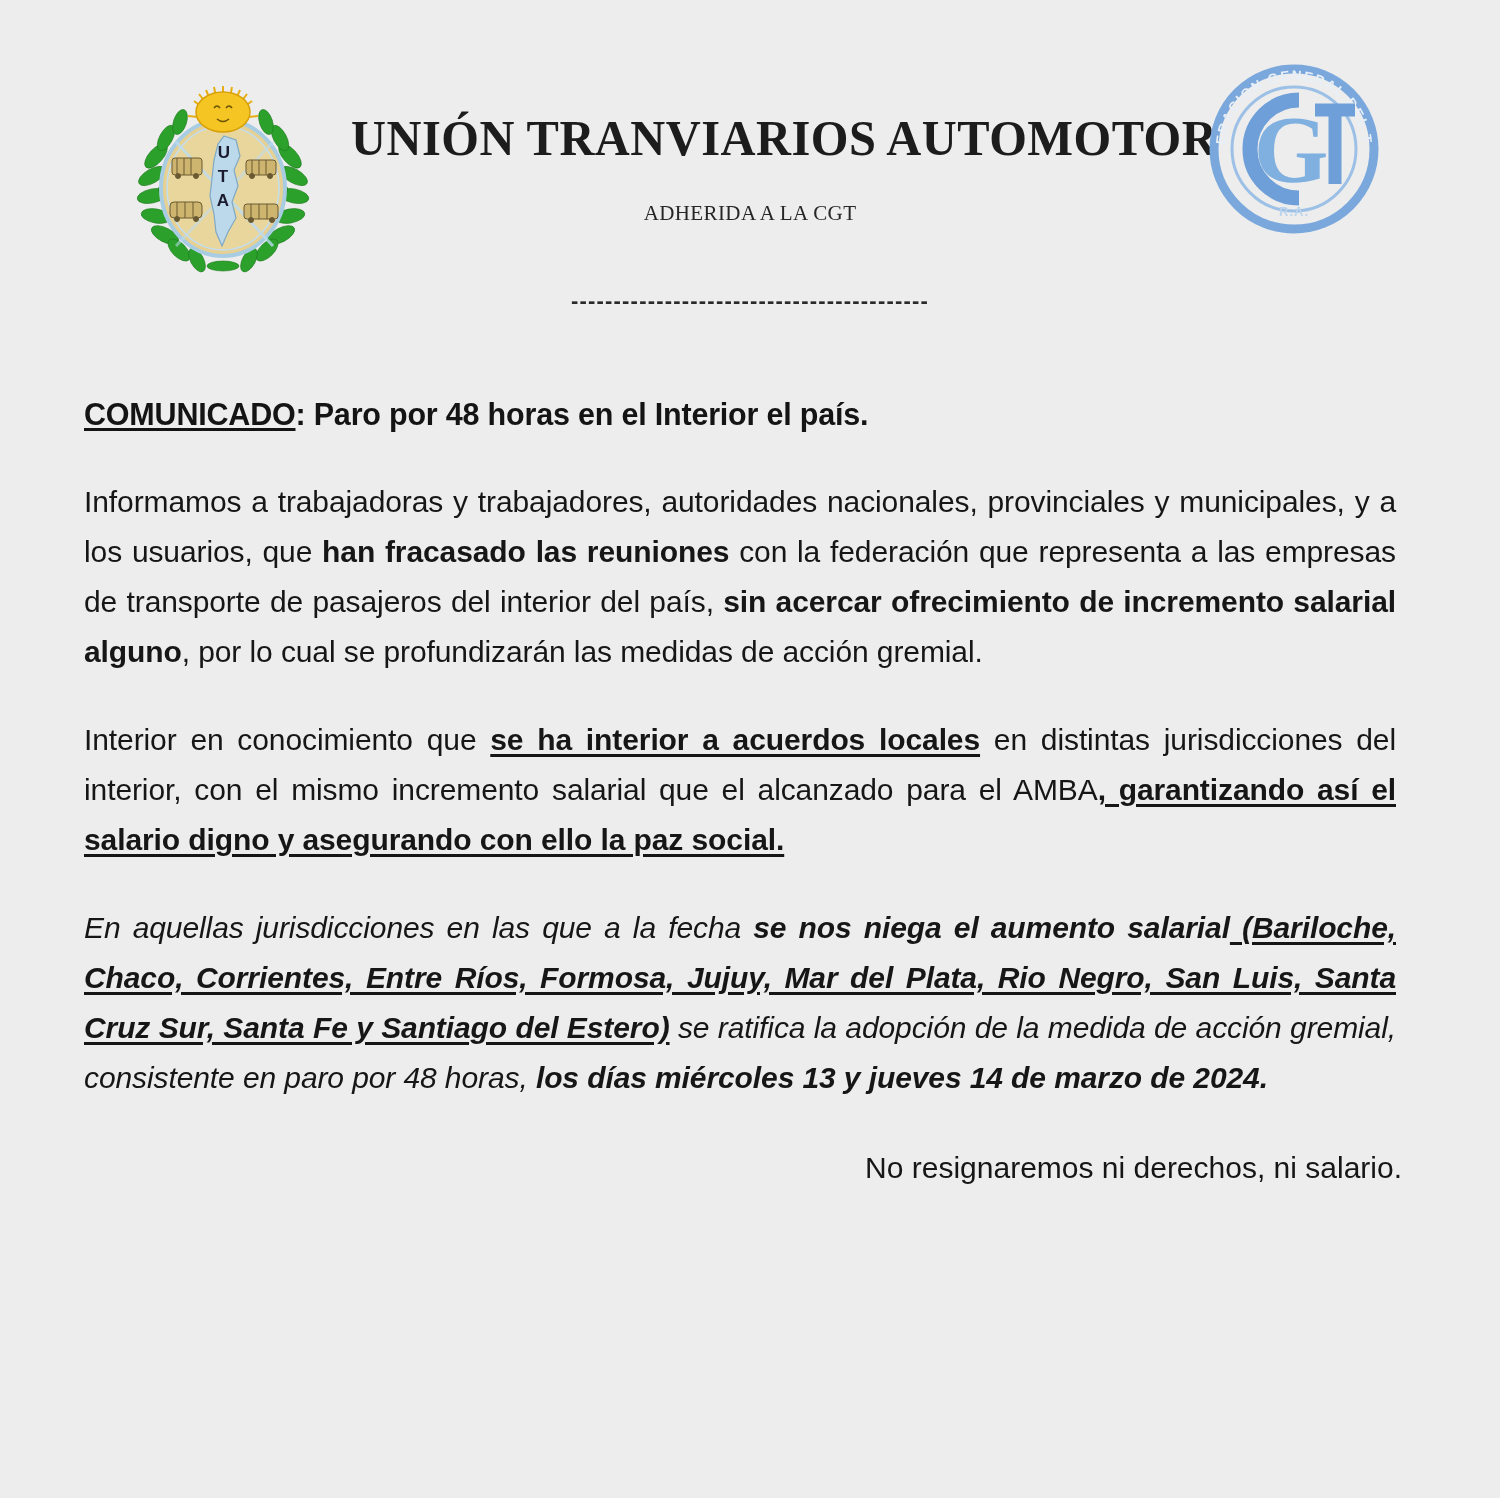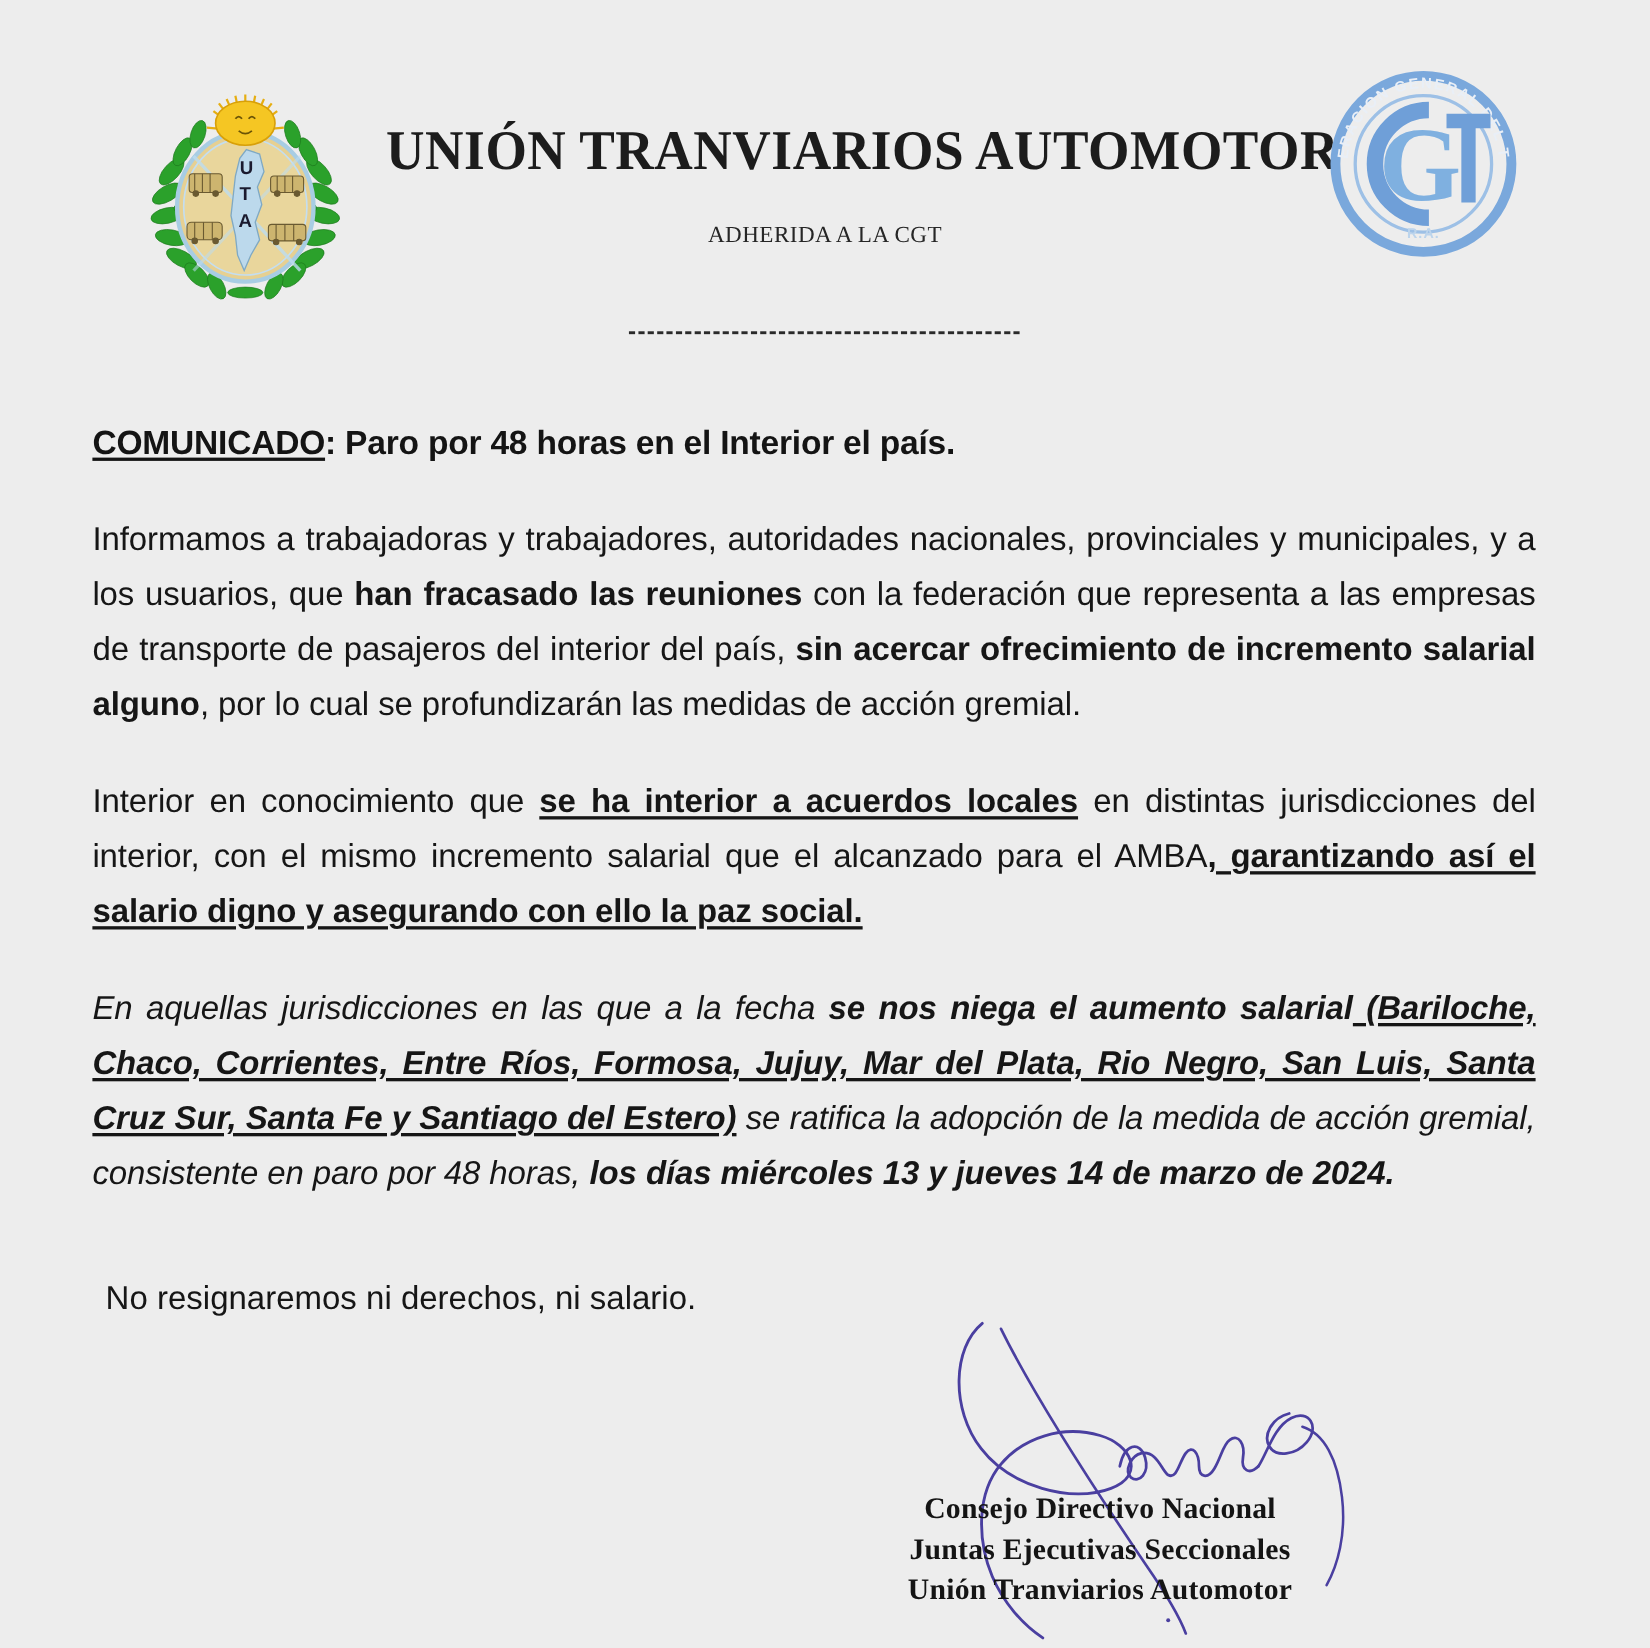--- a/index.html
+++ b/index.html
@@ -82,21 +82,21 @@
     color: #2a2a2a;
     letter-spacing: 1.2px;
     white-space: nowrap;
     overflow: hidden;
   }
 
   
   .doc-body {
     position: absolute;
     left: 84px;
-    top: 384px;
+    top: 395px;
     width: 1318px;
   }
 
   .headline {
     font-size: 30.5px;
     font-weight: bold;
     line-height: 1.25;
     letter-spacing: -0.2px;
     margin-bottom: 44px;
     color: #141414;
@@ -120,22 +120,23 @@
   .b { font-weight: bold; }
   .bu {
     font-weight: bold;
     text-decoration: underline;
     text-underline-offset: 4px;
   }
 
   .closing {
     font-size: 30px;
     line-height: 50px;
-    margin: 64px 0 0 12px;
+    margin: 40px 0 0 12px;
     color: #161616;
+    text-align: right;
   }
 
   
   .signature-area {
     position: absolute;
     left: 760px;
     top: 1185px;
     width: 500px;
     height: 310px;
   }
@@ -308,44 +309,14 @@
 
     <p class="para"><span>Informamos a trabajadoras y trabajadores, autoridades nacionales, provinciales y municipales, y a los usuarios, que </span><span class="b">han fracasado las reuniones</span><span> con la federación que representa a las empresas de transporte de pasajeros del interior del país, </span><span class="b">sin acercar ofrecimiento de incremento salarial alguno</span><span>, por lo cual se profundizarán las medidas de acción gremial.</span></p>
 
     <p class="para"><span>Interior en conocimiento que </span><span class="bu">se ha interior a acuerdos locales</span><span> en distintas jurisdicciones del interior, con el mismo incremento salarial que el alcanzado para el AMBA</span><span class="bu">, garantizando así el salario digno y asegurando con ello la paz social.</span></p>
 
     <p class="para"><span>En aquellas jurisdicciones en las que a la fecha </span><span class="b">se nos niega el aumento salarial</span><span class="bu"> (Bariloche, Chaco, Corrientes, Entre Ríos, Formosa, Jujuy, Mar del Plata, Rio Negro, San Luis, Santa Cruz Sur, Santa Fe y Santiago del Estero)</span><span> se ratifica la adopción de la medida de acción gremial, consistente en paro por 48 horas, </span><span class="b">los días miércoles 13 y jueves 14 de marzo de 2024.</span></p>
 
     <div class="closing">No resignaremos ni derechos, ni salario.</div>
   </div>
 
-  <div class="signature-area">
-    <svg class="signature-svg" viewBox="0 0 500 310" aria-hidden="true">
-      <g fill="none" stroke="#4a3fa0" stroke-linecap="round" stroke-linejoin="round">
-
-        <path d="M133 18 C 106 40, 104 96, 132 132 C 158 166, 214 182, 250 168 C 282 156, 268 128, 240 120
-                 C 206 110, 170 122, 150 146 C 128 172, 128 214, 142 248 C 152 272, 170 292, 188 304" stroke-width="2.6"></path>
-
-        <path d="M150 23 C 180 84, 236 170, 282 238 C 300 264, 312 284, 318 300" stroke-width="2.4"></path>
-
-        <path d="M258 148 C 262 128, 276 124, 281 140 C 285 154, 276 164, 268 158
-                 C 262 152, 268 138, 278 136 C 292 134, 296 152, 302 156
-                 C 310 160, 312 144, 318 136 C 324 128, 330 136, 330 148
-                 C 330 158, 338 160, 344 150 C 350 140, 352 128, 358 124
-                 C 366 118, 372 128, 370 140 C 368 152, 376 156, 384 148" stroke-width="2.5"></path>
-
-        <path d="M384 148 C 392 136, 398 112, 414 104 C 430 96, 440 112, 428 126
-                 C 418 138, 400 140, 394 130 C 388 120, 396 104, 412 100" stroke-width="2.5"></path>
-
-        <path d="M424 112 C 444 118, 456 142, 460 176 C 464 210, 456 238, 446 256" stroke-width="2.3"></path>
-
-        <circle cx="302" cy="288" r="1.8" fill="#4a3fa0" stroke="none"></circle>
-      </g>
-    </svg>
-
-    <div class="sig-lines">
-      <div>Consejo Directivo Nacional</div>
-      <div>Juntas Ejecutivas Seccionales</div>
-      <div>Unión Tranviarios Automotor</div>
-    </div>
-  </div>
 
 </div>
 
 </body></html>

